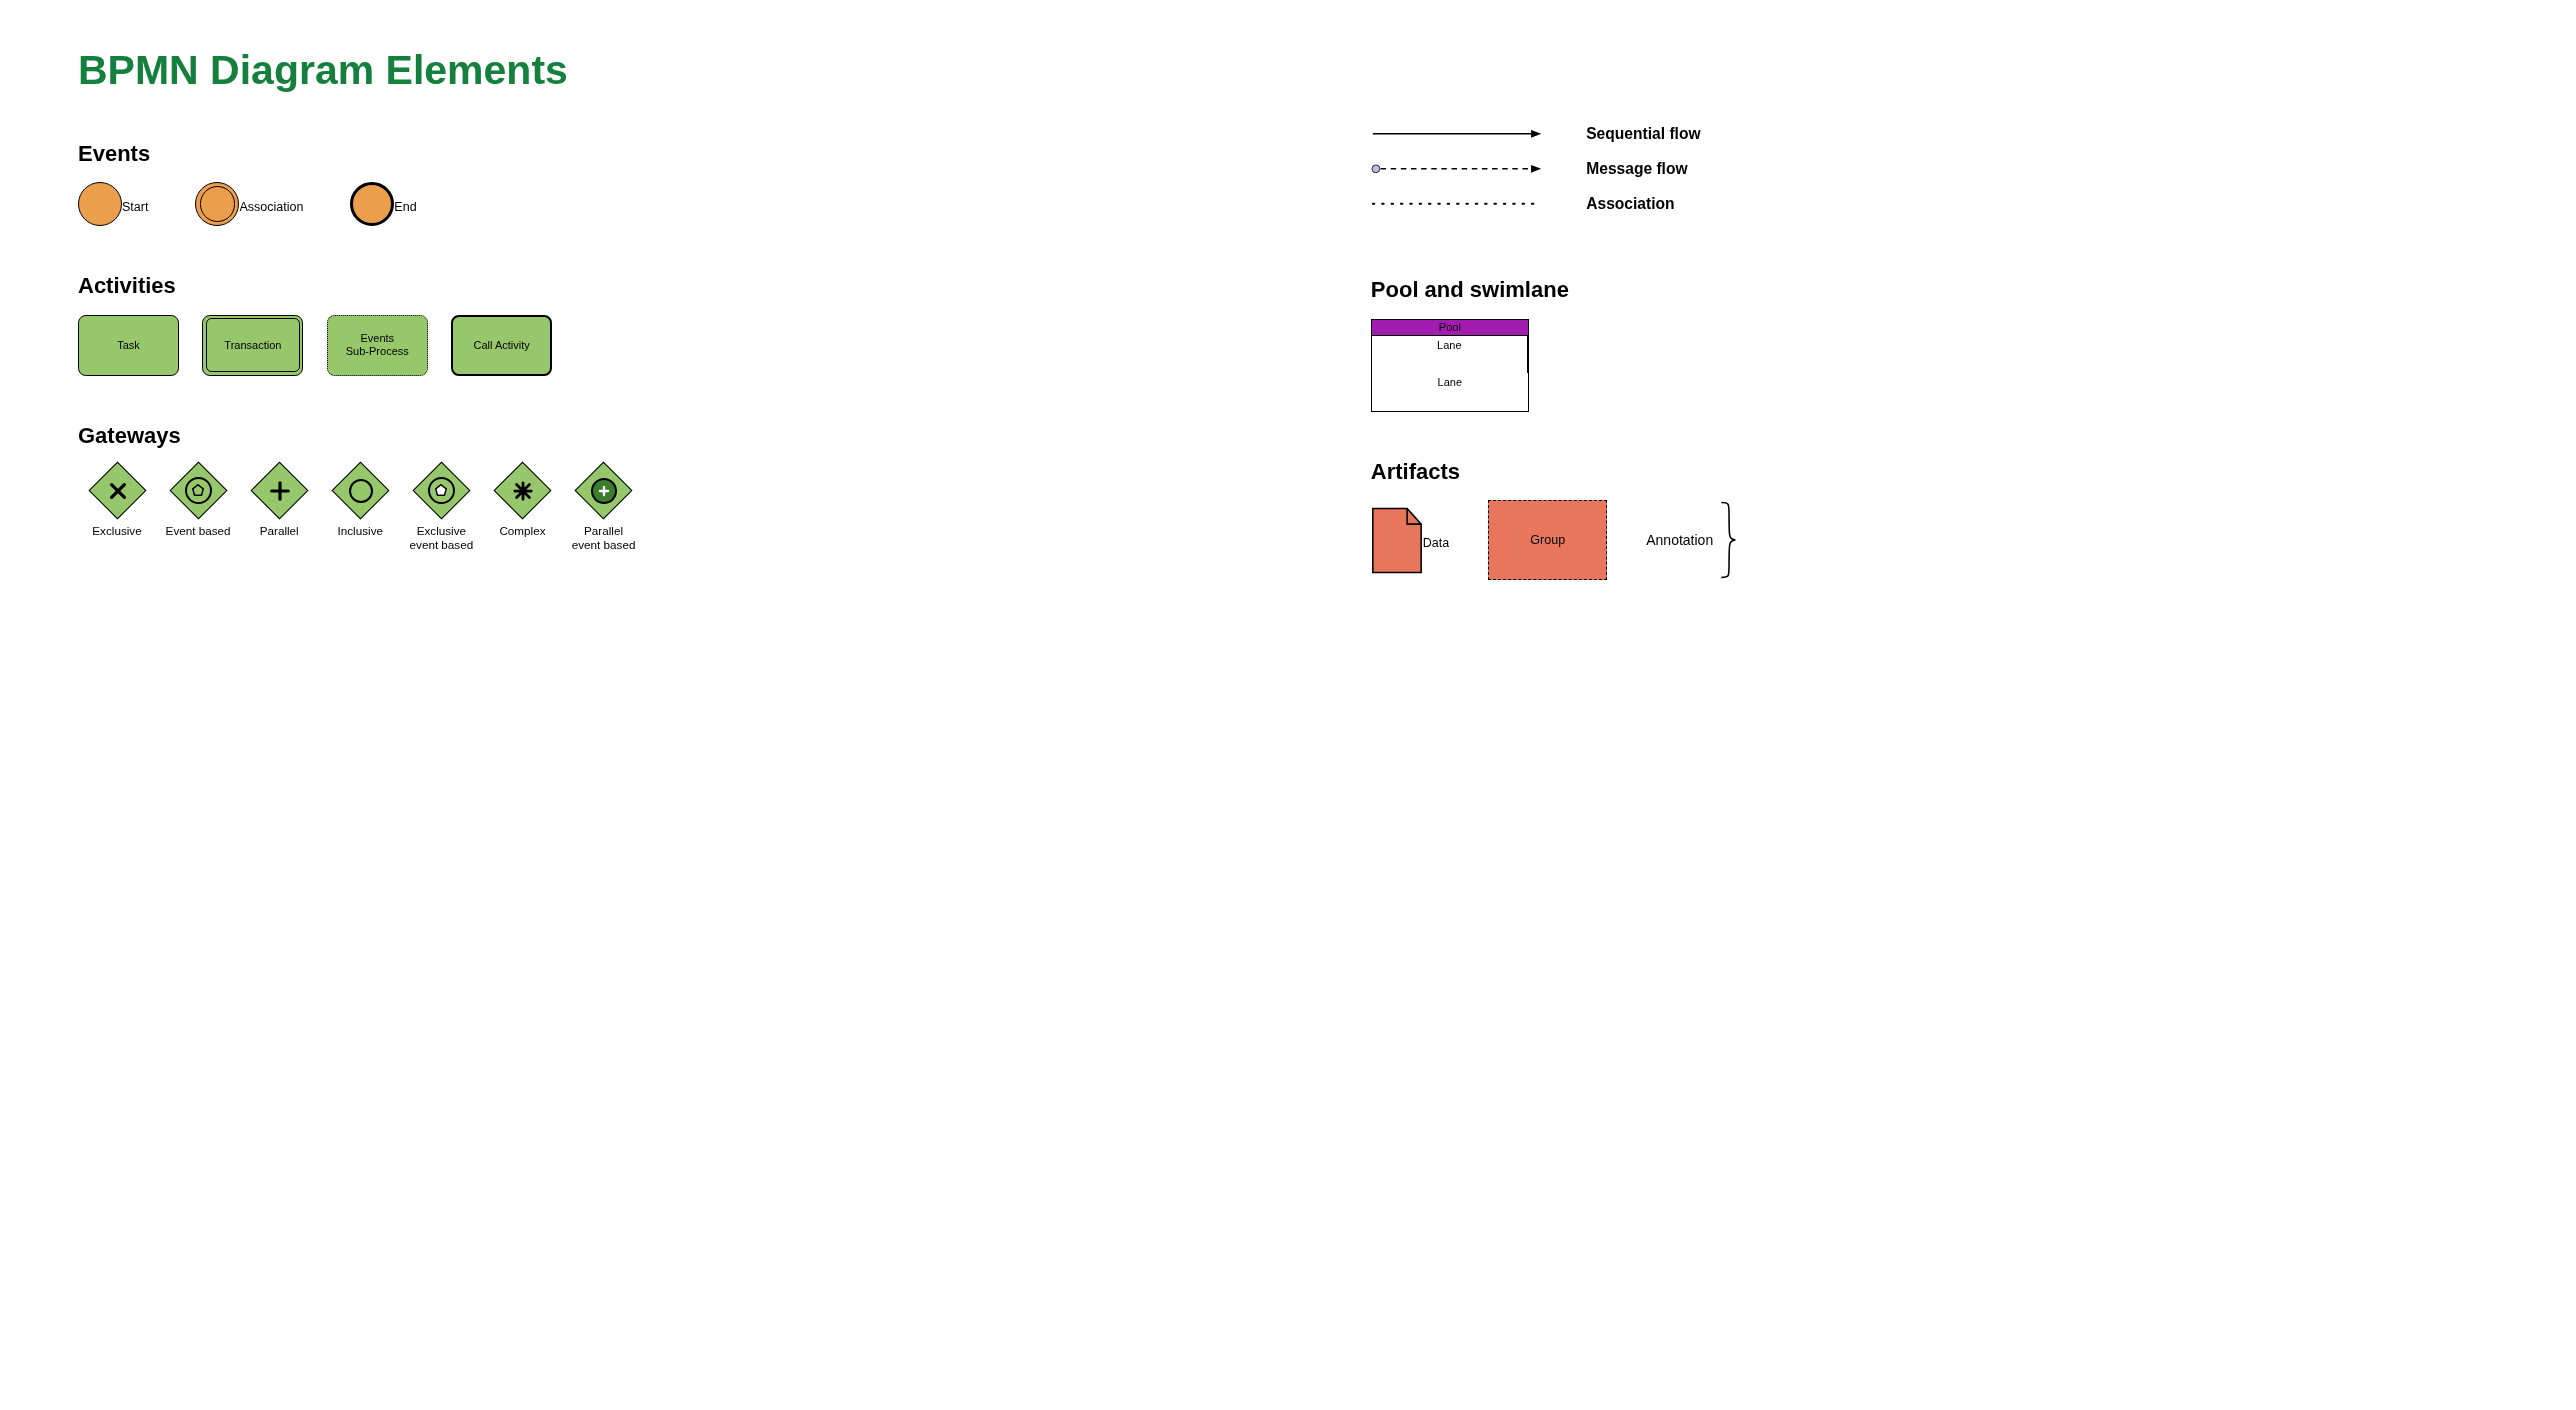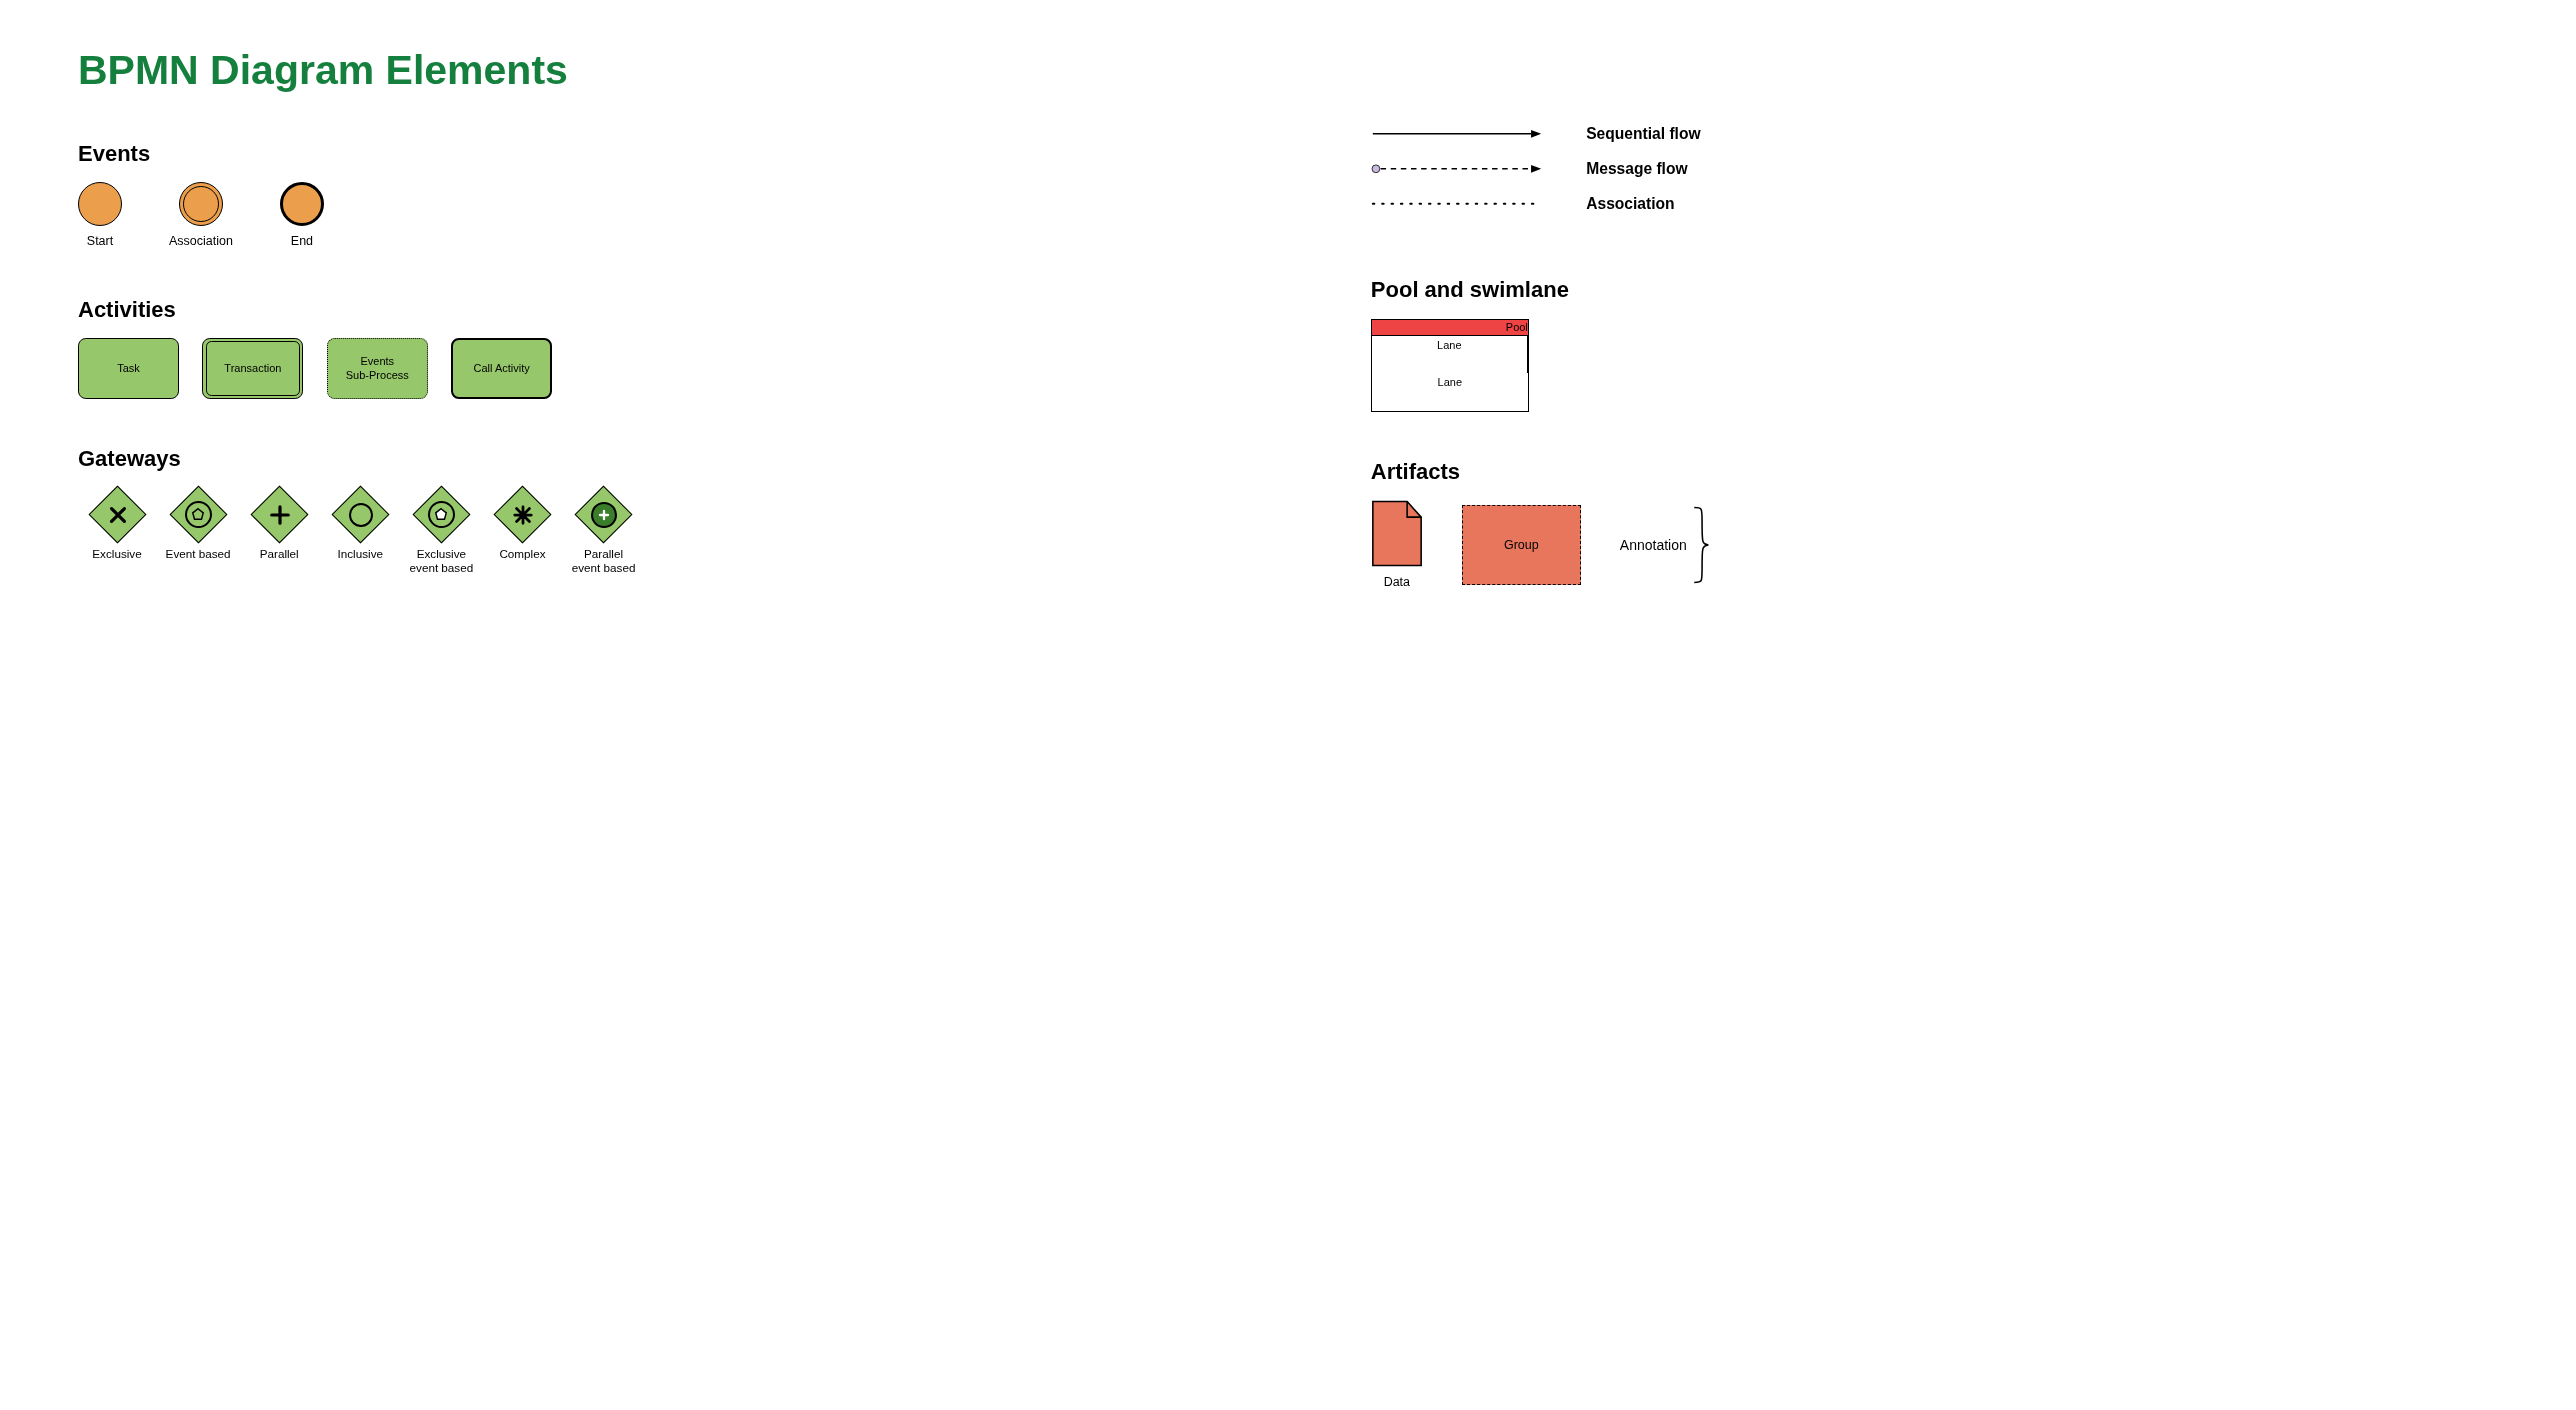--- a/index.html
+++ b/index.html
@@ -25,21 +25,21 @@
     font-weight: 800;
     margin: 23.4px 0 15.6px 0;
   }
   .row {
     display: flex;
     gap: 23.4px;
     align-items: flex-start;
   }
   .item {
     display: flex;
-    flex-direction: column;
+    flex-direction: row;
     align-items: center;
     font-size: 12.5px;
   }
   .item .label {
     margin-top: 7.8px;
     text-align: center;
     line-height: 1.25;
   }
 
   
@@ -165,23 +165,23 @@
     width: 172px;
     height: 15.6px;
   }
 
   
   .pool {
     border: 1.2px solid #000;
     width: 156px;
   }
   .pool-header {
-    background: #ef4444;
+    background: #a21caf;
     border-bottom: 1.2px solid #000;
-    text-align: right;
+    text-align: center;
     font-size: 11px;
     padding: 1.6px 0;
   }
   .lanes {
     display: flex;
     height: 75px;
     flex-direction: column;
   }
   .lane {
     flex: 1;

